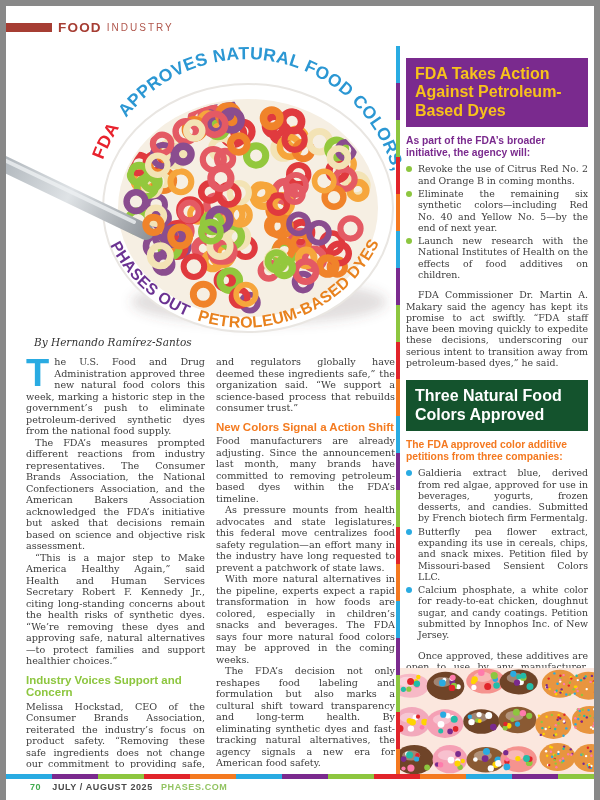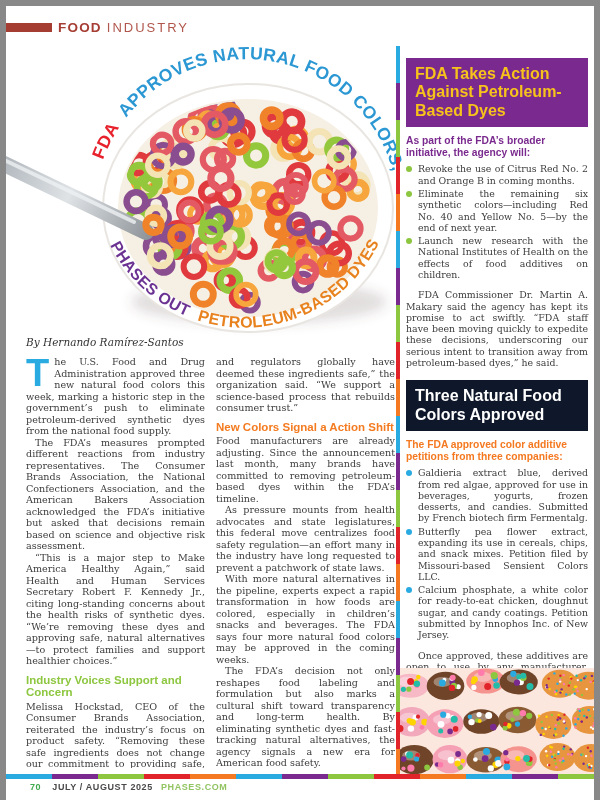--- a/index.html
+++ b/index.html
@@ -6,41 +6,41 @@
   html,body { background:#888; }
   .page {
     position:relative; width:588px; height:800px; margin:6px auto;
     background:#ffffff; overflow:hidden;
     font-family:"DejaVu Serif", serif; color:#3c3c3c;
   }
   
   .hdr { position:absolute; left:0; top:13px; height:16px; display:flex; align-items:center; }
   .hdr-bar { width:46px; height:9px; background:#A63D33; margin-right:6px; }
   .hdr-bold { font-family:"Liberation Sans", sans-serif; font-weight:800; font-size:13.5px; letter-spacing:1.2px; color:#A63D33; }
-  .hdr-light{ font-family:"Liberation Sans", sans-serif; font-weight:400; font-size:13px; letter-spacing:2px; color:#B0564C; margin-left:5px; }
+  .hdr-light{ font-family:"Liberation Sans", sans-serif; font-weight:400; font-size:10px; letter-spacing:2px; color:#B0564C; margin-left:5px; }
   
   .hero-svg { position:absolute; left:8px; top:28px; overflow:visible; }
   .arc-text { font-family:"Liberation Sans", sans-serif; font-weight:bold; }
   
-  .byline { position:absolute; left:20px; top:330px; font-style:italic; font-size:10.5px; color:#333; }
+  .byline { position:absolute; left:28px; top:330px; font-style:italic; font-size:10.5px; color:#333; }
   .cols { position:absolute; left:20px; top:350px; width:370px; height:412px; display:flex; gap:11px; }
   .col { width:179px; height:412px; overflow:hidden; font-size:9.6px; line-height:1.2; text-align:justify; }
   .col p { margin:0; }
   .col p + p { text-indent:9px; }
   .col p.after-h { text-indent:0; }
   .dropcap { float:left; font-family:"Liberation Sans", sans-serif; font-weight:bold; font-size:38px; line-height:0.8; color:#29ABE2; padding:2px 5px 0 0; }
   .colhead { font-family:"Liberation Sans", sans-serif; font-weight:bold; font-size:11.5px; line-height:1.1; margin:7px 0 2px 0; text-align:left; }
   .colhead.green { color:#8DC63F; }
   .colhead.orange{ color:#F47B20; }
   
   .vstripe { position:absolute; left:390px; top:40px; width:4px; height:733px; }
   .sidebar { position:absolute; left:400px; top:52px; width:182px; font-size:9.4px; line-height:1.2; text-align:justify; }
   .sbox-title { font-family:"Liberation Sans", sans-serif; font-weight:bold; font-size:16px; line-height:1.15; padding:7px 9px; text-align:left; }
   .sbox-purple { background:#7A2A8E; color:#F7C21B; }
-  .sbox-green  { background:#0f172a; color:#ffffff; margin-top:12px; }
+  .sbox-green  { background:#14532d; color:#ffffff; margin-top:12px; }
   .slead { font-family:"Liberation Sans", sans-serif; font-weight:bold; font-size:10.3px; line-height:1.18; margin:8px 0 4px 0; text-align:left; }
   .slead.purple { color:#7A2A8E; }
   .slead.orange { color:#F47920; }
   .sbullets { list-style:none; }
   .sbullets li { position:relative; padding-left:12px; margin-bottom:2px; }
   .dot { position:absolute; left:0; top:3px; width:6px; height:6px; border-radius:50%; display:inline-block; }
   .dot.g { background:#8DC63F; }
   .dot.b { background:#29ABE2; }
   .spara { margin-top:9px; text-indent:12px; }
   

